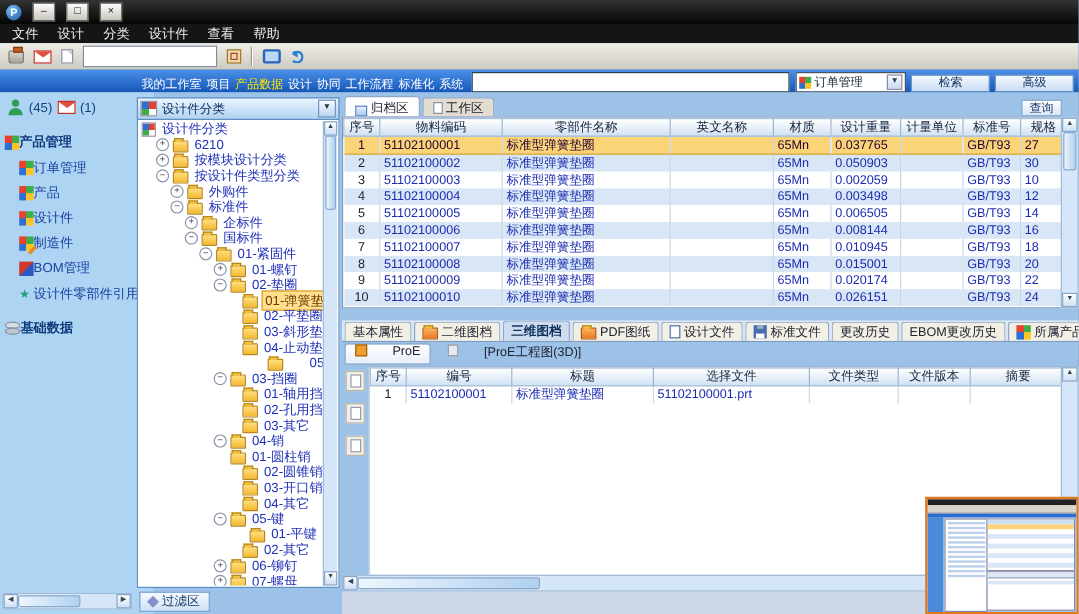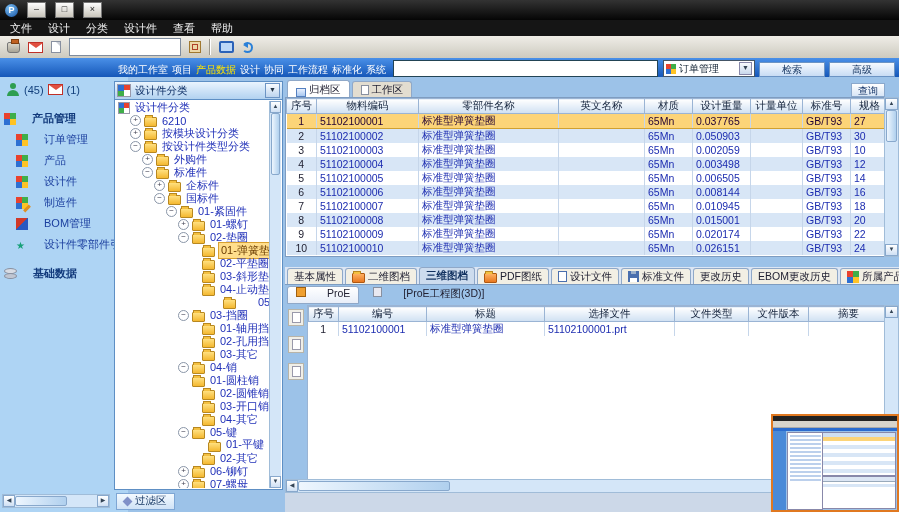--- a/index.html
+++ b/index.html
@@ -53,21 +53,21 @@
     border:1px solid #88a;width:11px;text-align:center;height:11px;line-height:10px;}
   .nav-btn{height:15px;line-height:14px;padding:0 22px;margin-left:3px;background:linear-gradient(#f6faff,#c8dcf4);
     border:1px solid #6c94c4;color:#12325e;font-size:10px;cursor:pointer;}
 
   
   .main{position:absolute;top:77px;left:0;right:0;bottom:0;background:#9cc2e8;}
 
   
   .sidebar{position:absolute;left:0;top:0;bottom:0;width:128px;background:#aed4f4;overflow:hidden;}
   .side-top{display:flex;align-items:center;gap:4px;padding:6px 4px 4px 6px;color:#13407c;}
-  .side-row{display:flex;align-items:center;gap:16px;padding:3px 2px 3px 4px;color:#1a3e9e;white-space:nowrap;cursor:pointer;}
+  .side-row{display:flex;align-items:center;gap:0;padding:3px 2px 3px 4px;color:#1a3e9e;white-space:nowrap;cursor:pointer;}
   .side-row.hdr{margin-top:8px;font-weight:bold;color:#123a7c;}
   .side-row.sub{padding-left:16px;}
   .ic-person{position:relative;width:14px;height:13px;}
   .ic-person::before{content:"";position:absolute;top:0;left:4px;width:6px;height:6px;border-radius:50%;background:#2e9e50;}
   .ic-person::after{content:"";position:absolute;bottom:0;left:1px;width:12px;height:6px;border-radius:6px 6px 0 0;background:#2e9e50;}
   .ic-grid{position:relative;width:12px;height:12px;flex:0 0 12px;
     background:conic-gradient(#3fae49 0 90deg,#ffc325 0 180deg,#2d6fd2 0 270deg,#e8422e 0);}
   .ic-grid.pencil::after{content:"";position:absolute;right:-3px;bottom:-1px;width:8px;height:3px;background:#e09020;transform:rotate(-45deg);}
   .ic-bom{width:12px;height:12px;flex:0 0 12px;background:linear-gradient(135deg,#d03828 50%,#2858c0 50%);}
   .ic-star{width:12px;height:12px;flex:0 0 12px;line-height:12px;}

